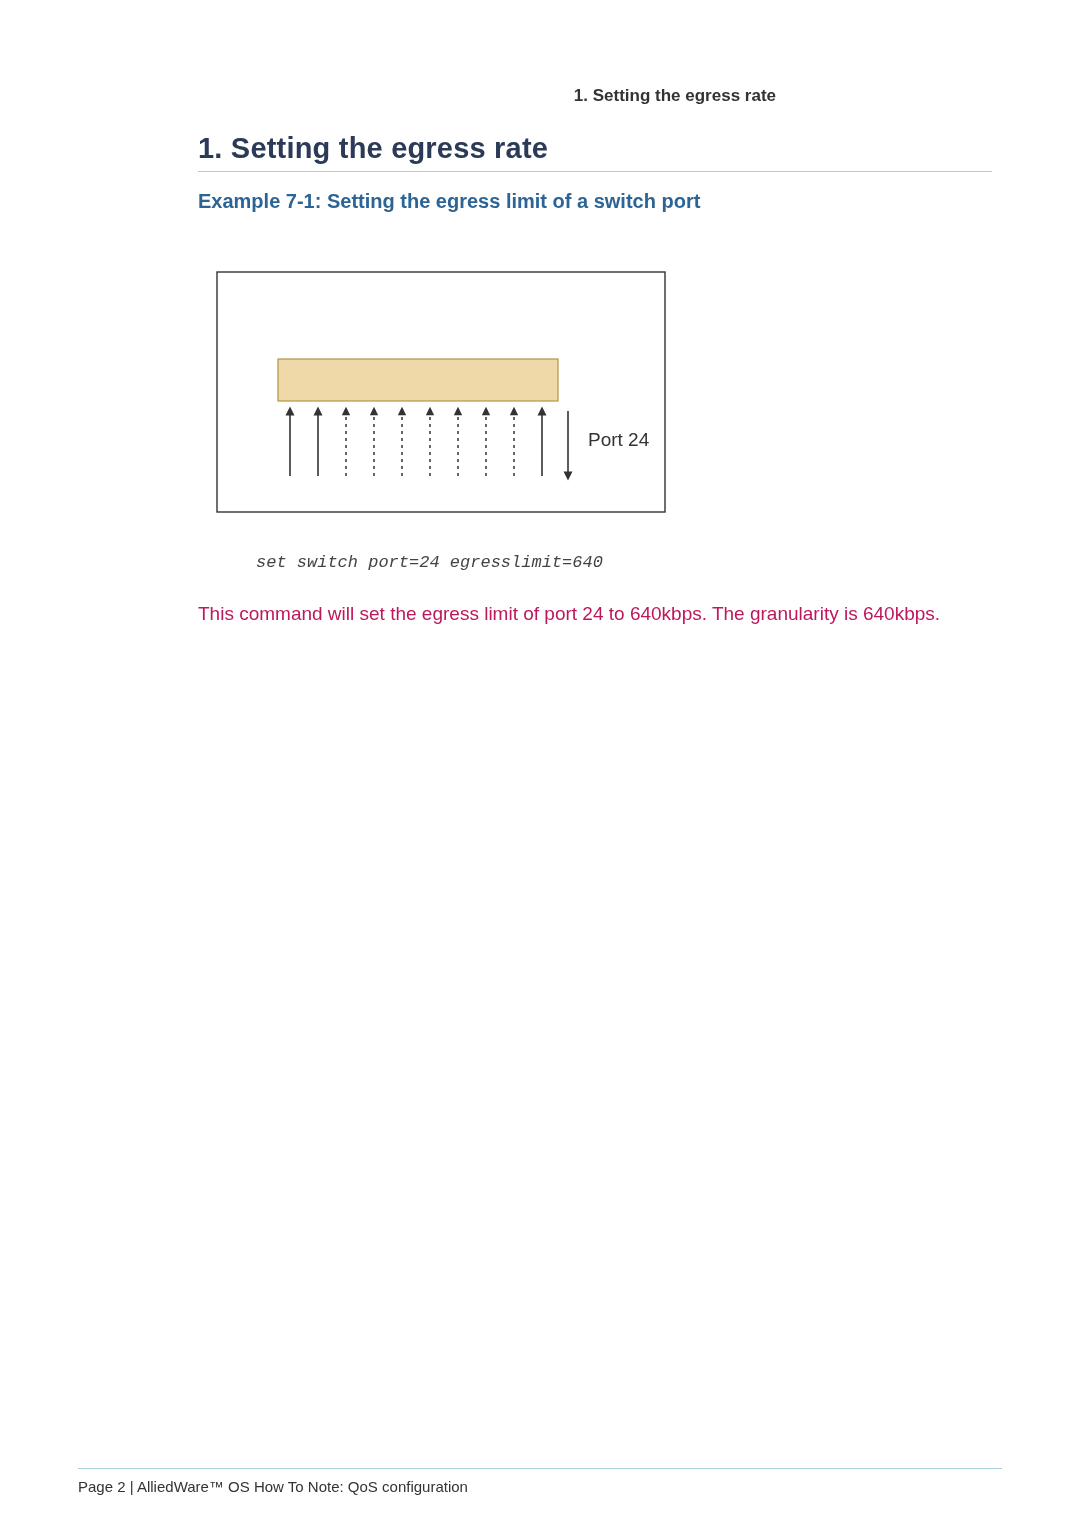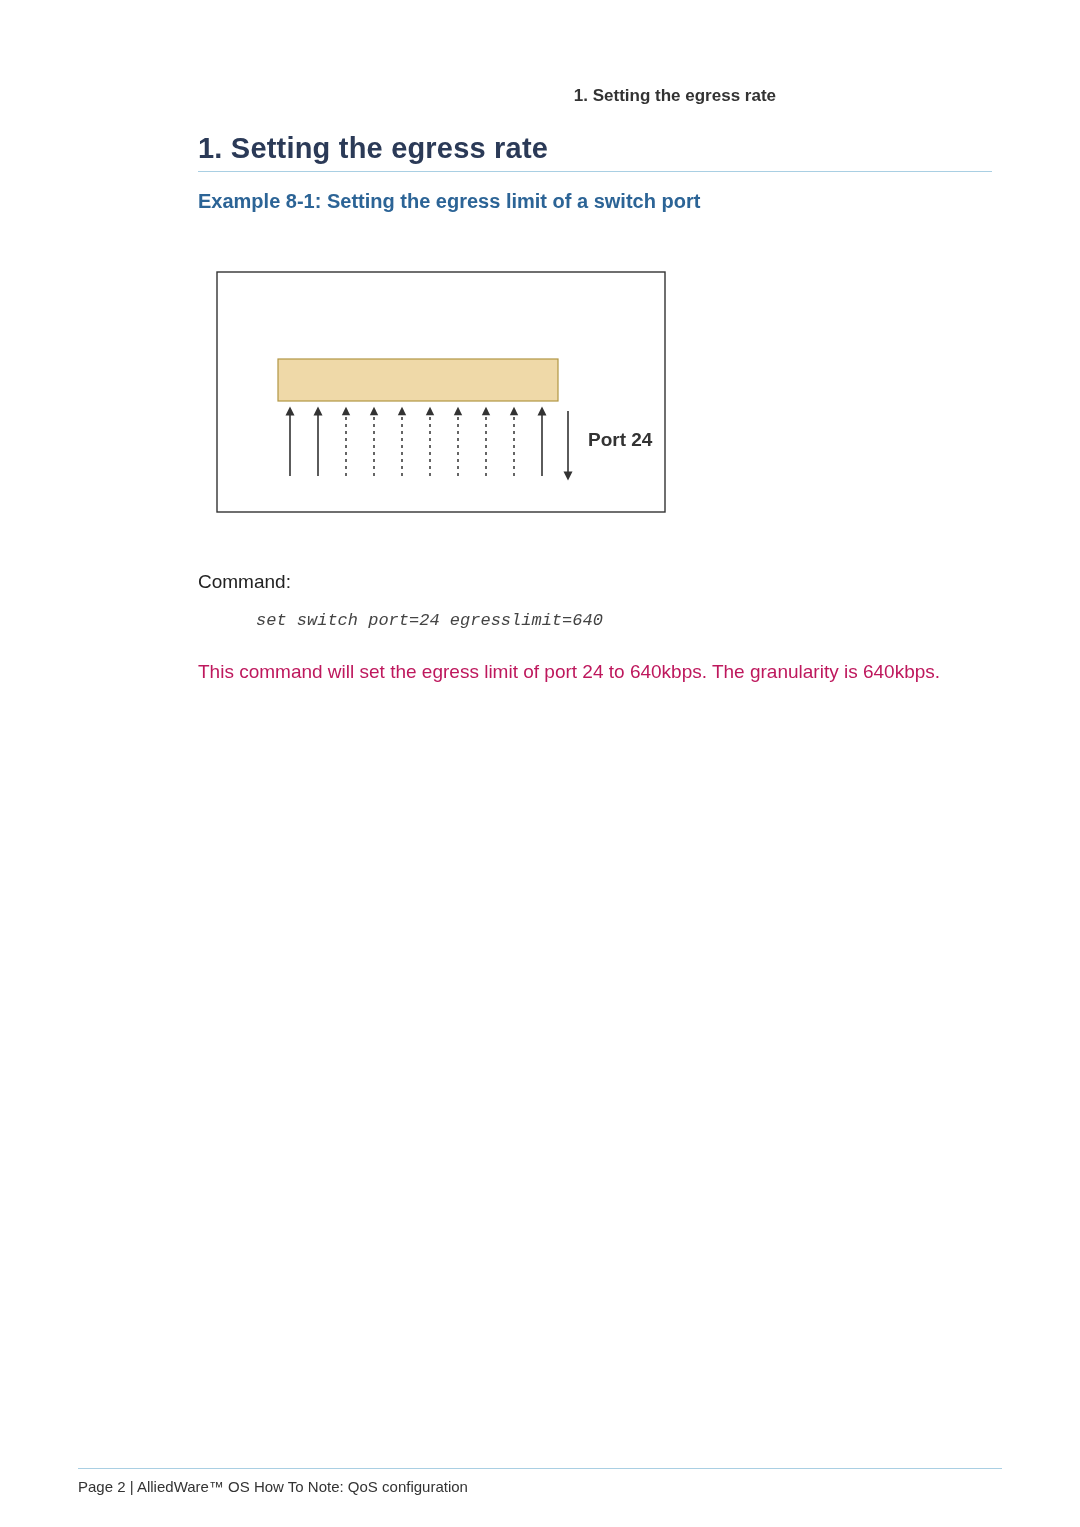--- a/index.html
+++ b/index.html
@@ -46,21 +46,20 @@
   }
   h2.example-title {
     font-size: 20px;
     font-weight: 700;
     color: #2c6496;
     margin: 10px 0 0 0;
   }
   .figure {
     margin-top: 58px;
     margin-left: 18px;
-    font-weight: bold;
   }
   .command-label {
     font-size: 19px;
     margin-top: 36px;
     color: #222;
   }
   pre.command {
     font-family: "Courier New", Courier, monospace;
     font-size: 17px;
     color: #444;
@@ -94,21 +93,21 @@
 
 <div class="page">
 
   <div class="running-header">1. Setting the egress rate</div>
 
   <div class="content">
 
     <h1 class="section-title">1. Setting the egress rate</h1>
     <hr class="title-rule">
 
-    <h2 class="example-title">Example 8-1: Setting the egress limit of a switch port</h2>
+    <h2 class="example-title">Example 7-1: Setting the egress limit of a switch port</h2>
 
     <div class="figure">
       <svg width="480" height="260" viewBox="0 0 480 260">
 
         <rect x="1" y="1" width="448" height="240" fill="none" stroke="#333" stroke-width="1.4"></rect>
 
         <rect x="62" y="88" width="280" height="42" fill="#efd9a8" stroke="#b19644" stroke-width="1.2"></rect>
 
         <defs>
           <marker id="ah-solid" viewBox="0 0 10 10" refX="5" refY="5" markerWidth="7" markerHeight="7" orient="auto-start-reverse">
@@ -131,21 +130,20 @@
         <line x1="298" y1="205" x2="298" y2="140" stroke="#333" stroke-width="1.5" stroke-dasharray="3 4" marker-end="url(#ah-solid)"></line>
 
         <line x1="326" y1="205" x2="326" y2="140" stroke="#333" stroke-width="1.6" marker-end="url(#ah-solid)"></line>
 
         <line x1="352" y1="140" x2="352" y2="205" stroke="#333" stroke-width="1.6" marker-end="url(#ah-down)"></line>
 
         <text x="372" y="175" font-family="Arial, sans-serif" font-size="19" fill="#333">Port 24</text>
       </svg>
     </div>
 
-    <div class="command-label">Command:</div>
 
     <pre class="command">set switch port=24 egresslimit=640</pre>
 
     <p class="body">This command will set the egress limit of port 24 to 640kbps. The granularity is 640kbps.</p>
 
   </div>
 
   <hr class="footer-rule">
   <div class="footer">Page 2 | AlliedWare™ OS How To Note: QoS configuration</div>
 

